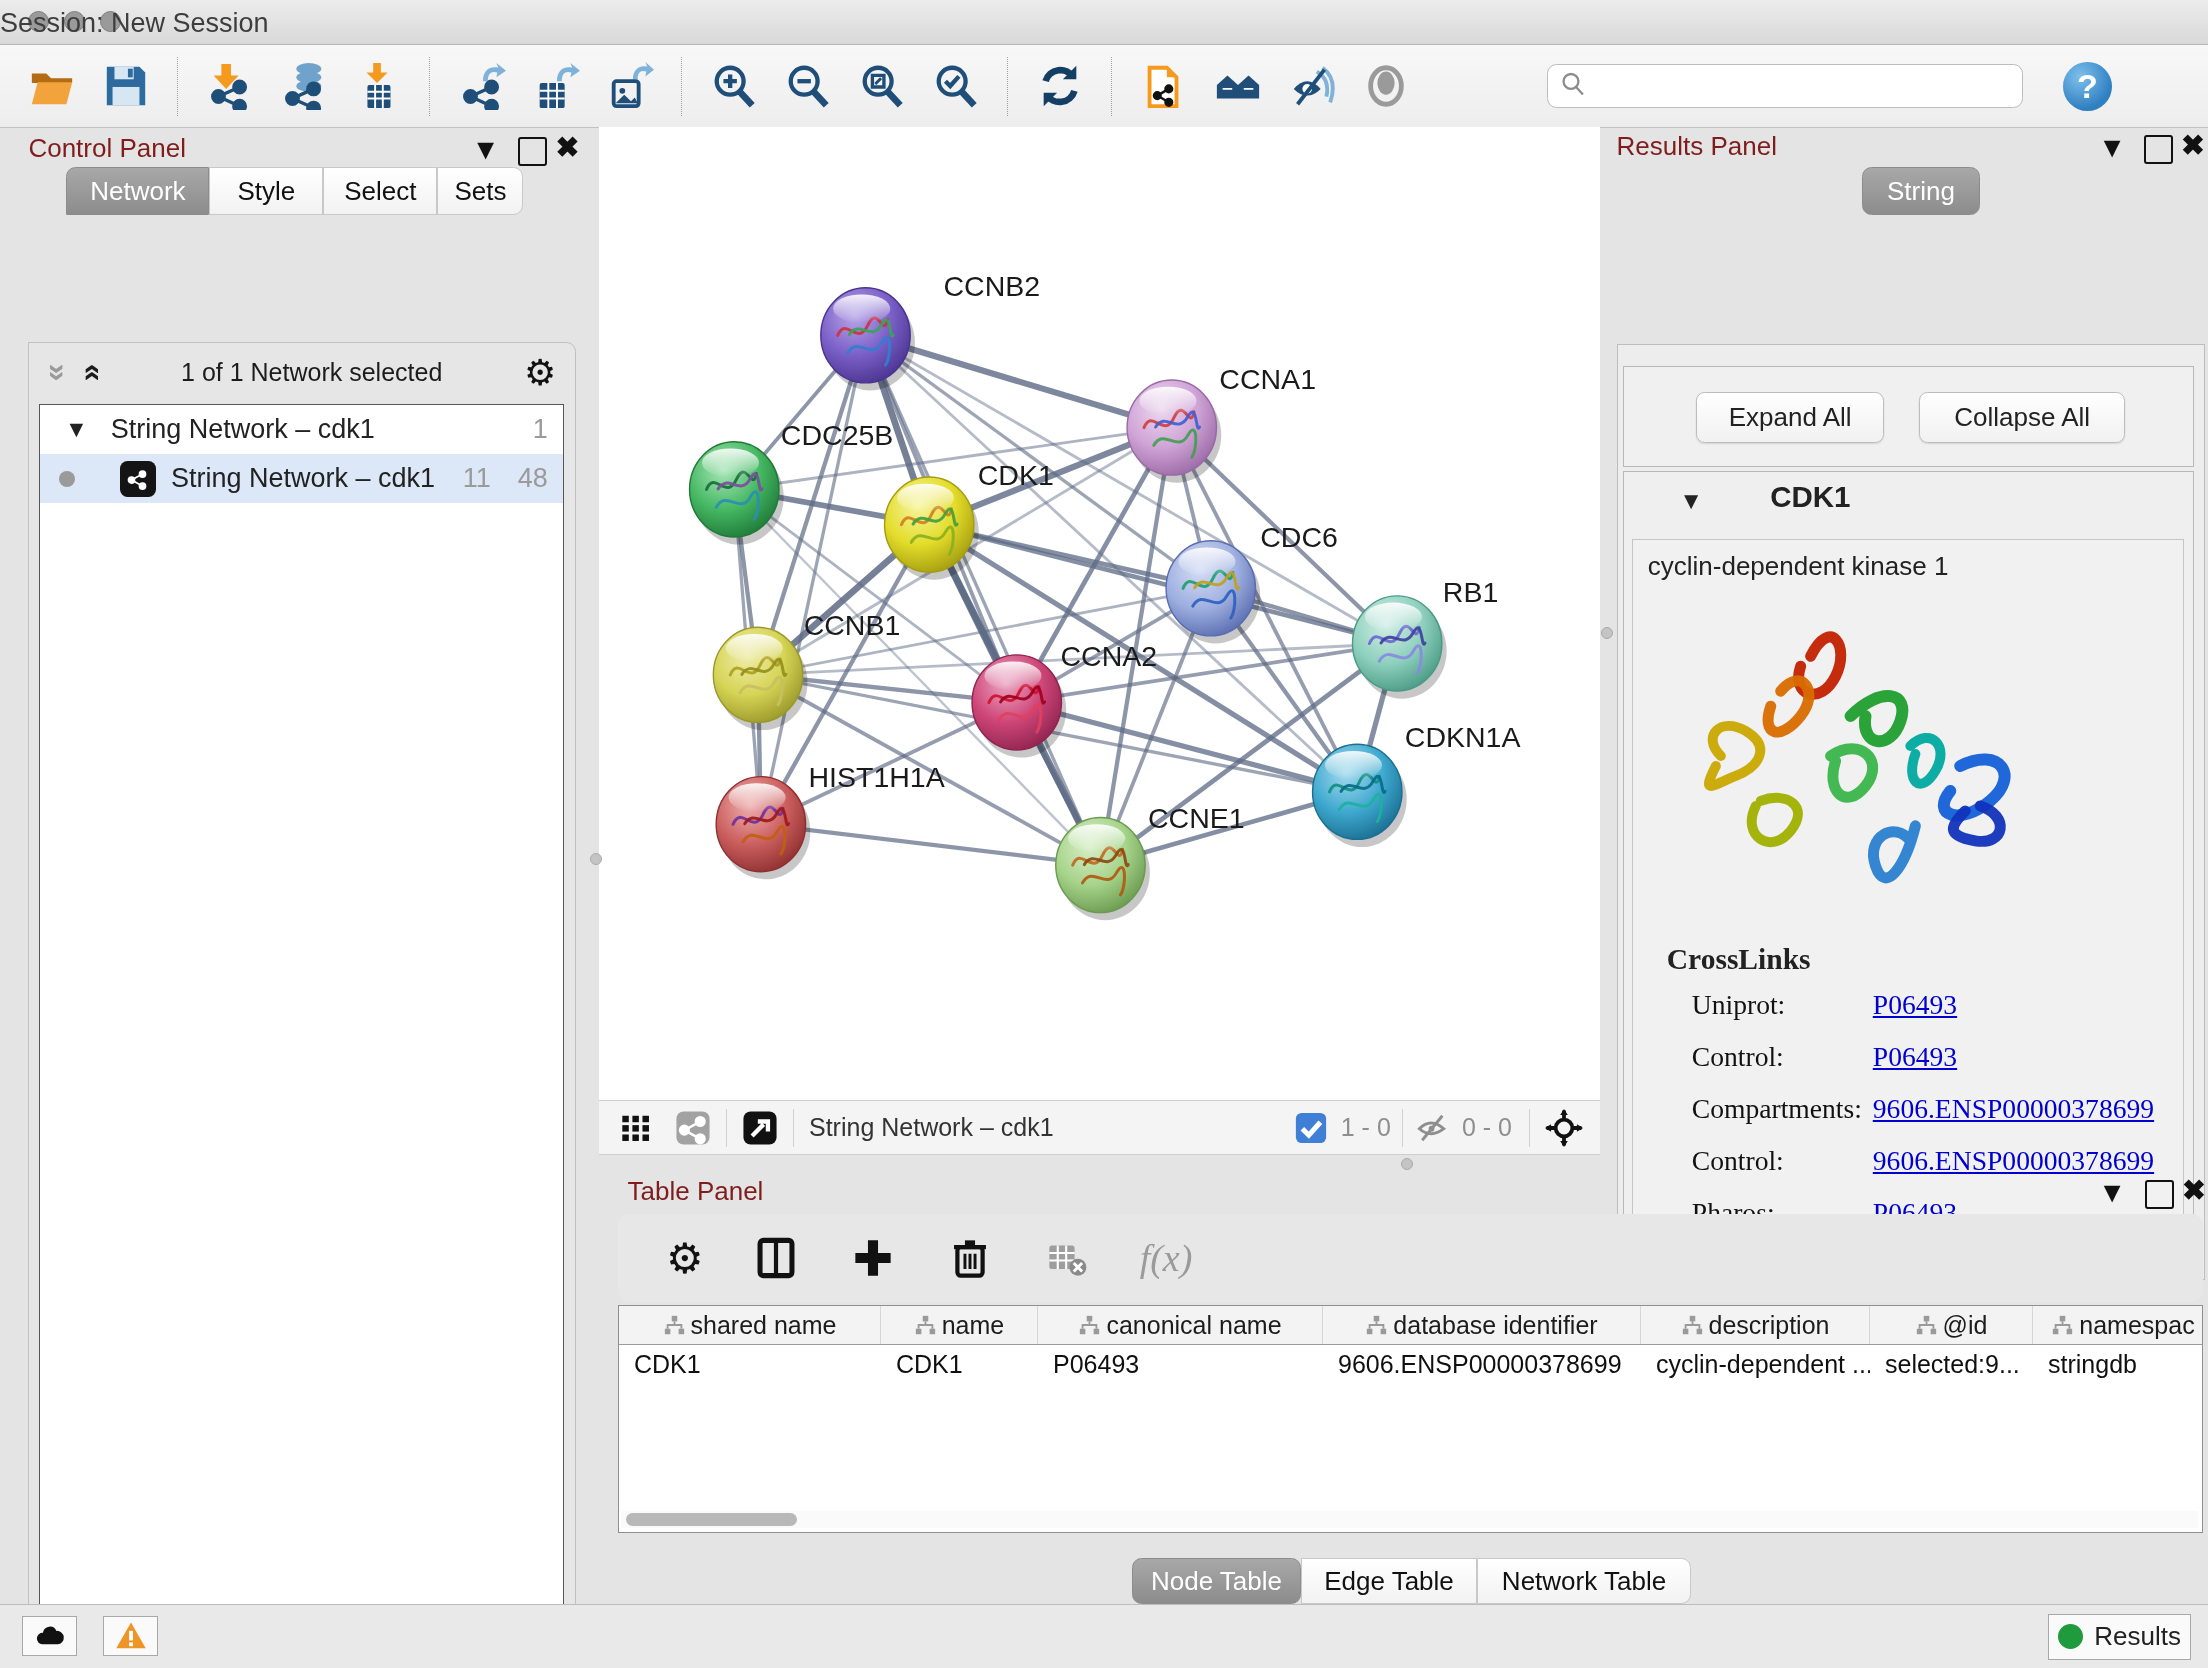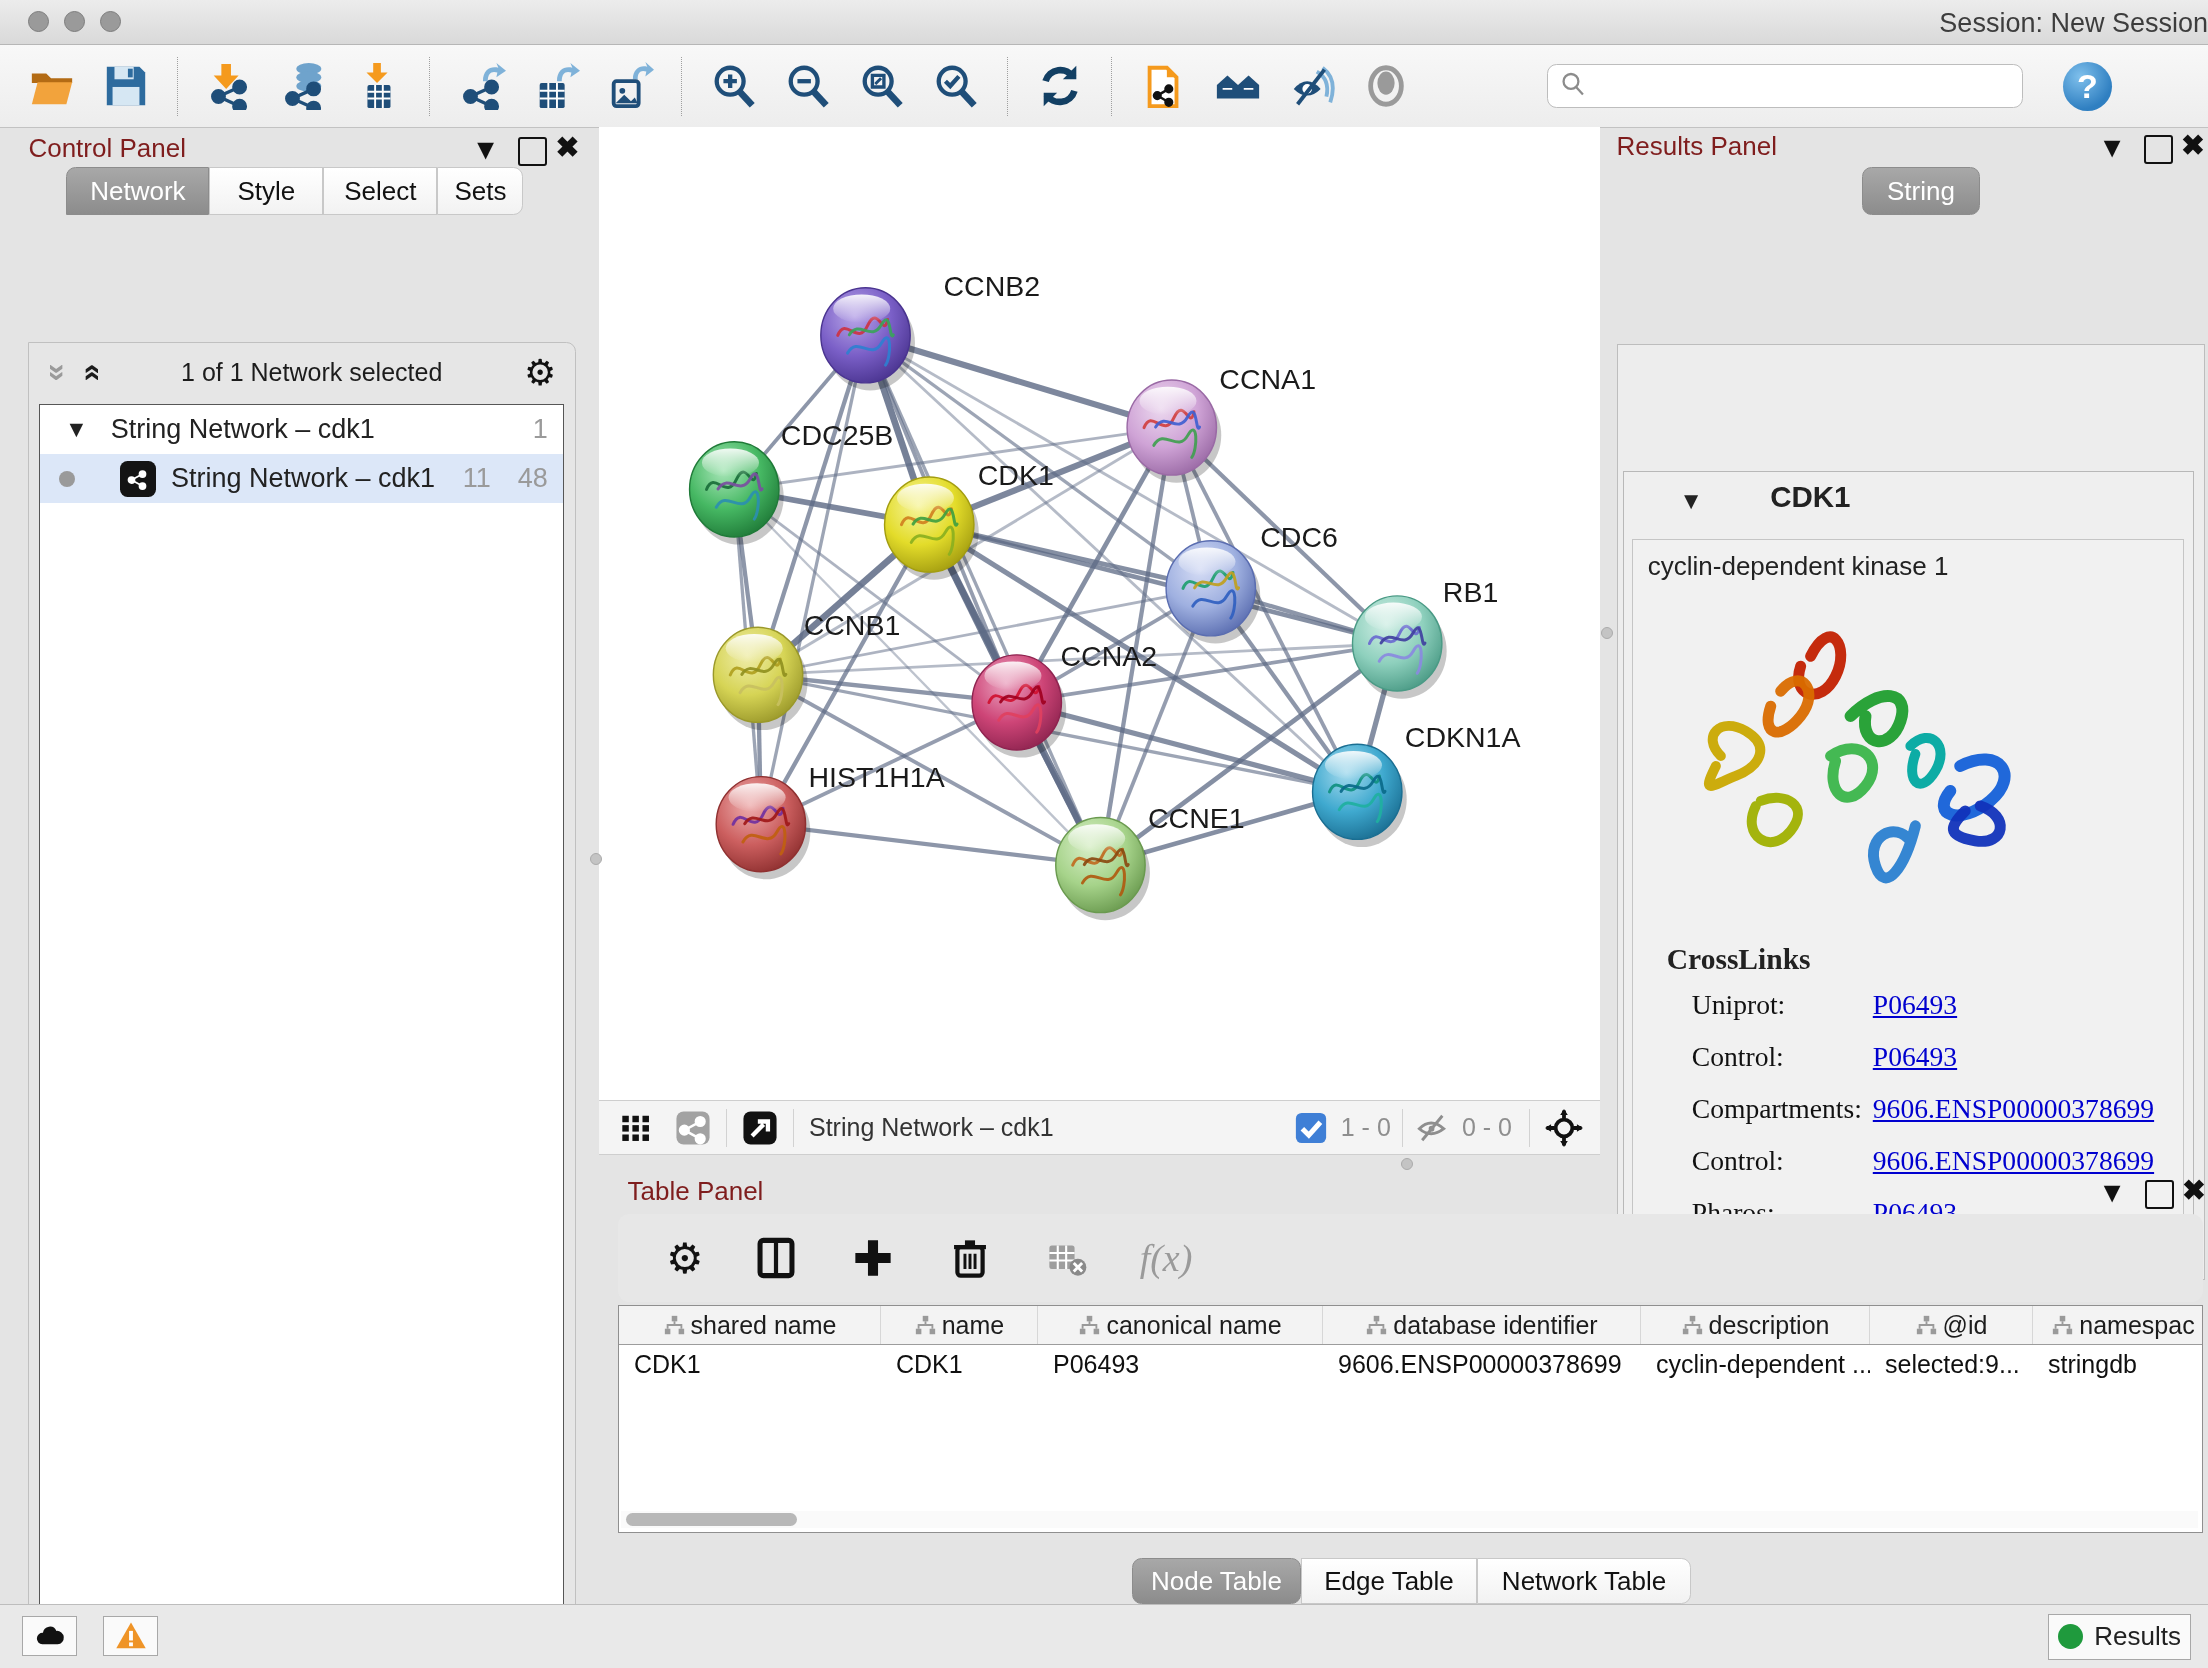--- a/index.html
+++ b/index.html
@@ -7,21 +7,21 @@
     width:2208px;height:1668px;position:relative;overflow:hidden;
     background:#e4e4e4;font-family:"Liberation Sans",sans-serif;color:#222;
     -webkit-font-smoothing:antialiased;
   }
   .abs{position:absolute;}
   
   .titlebar{left:0;top:0;width:2208px;height:44px;
     background:linear-gradient(#ececec,#d9d9d9);border-bottom:1px solid #b6b6b6;}
   .traffic{position:absolute;top:11.4px;width:21px;height:21px;border-radius:50%;
     background:#9a9a9a;border:1px solid #7d7d7d;box-sizing:border-box;}
-  .win-title{position:absolute;top:7.6px;left:0;width:100%;text-align:right;
+  .win-title{position:absolute;top:7.6px;left:0;width:100%;text-align:left;
     font-size:27px;color:#3d3d3d;}
   
   .toolbar{left:0;top:45px;width:2208px;height:82px;
     background:linear-gradient(#f8f8f8,#ededed);border-bottom:1px solid #c2c2c2;
     display:flex;align-items:center;}
   .tb-group{display:flex;align-items:center;gap:25px;padding:0 27px;}
   .tb-sep{width:0;height:59px;border-left:1.9px dotted #9f9f9f;}
   .tb-icon{width:49px;height:49px;display:flex;align-items:center;justify-content:center;cursor:default;}
   .tb-icon svg{width:48px;height:48px;}
   .searchbox{margin-left:110px;width:476px;height:44px;background:#fff;border:1.9px solid #bdbdbd;
@@ -638,20 +638,24 @@
     </span>
 </div>
 
 <div class="abs" style="left:1607px;top:127px;width:601px;height:1029px;">
   <span class="ptitle abs" style="left:9.5px;top:3.8px;">Results Panel</span>
   <span class="pctrl" style="left:491px;top:5.7px;">▼</span>
   <span class="pctrl box" style="left:537px;top:7.6px;"></span>
   <span class="pctrl" style="left:574px;top:3.8px;font-weight:bold;">✖</span>
   <div class="tab sel abs" style="left:255px;top:40px;width:118px;">String</div>
   <div class="abs res-outer" style="left:9.5px;">
+    <div class="res-btnbox">
+      <div class="btn" style="left:72px;top:25px;width:186px;">Expand All</div>
+      <div class="btn" style="left:295px;top:25px;width:204px;">Collapse All</div>
+    </div>
     <div class="res-section">
       <span style="position:absolute;left:55px;top:15px;font-size:24px;">▼</span>
       <span style="position:absolute;left:146px;top:7.6px;font-size:29.5px;font-weight:bold;">CDK1</span>
       <div class="res-inner">
         <div style="position:absolute;left:15px;top:11.4px;font-size:26px;">cyclin-dependent kinase 1</div>
         <svg id="protein-svg" style="position:absolute;left:28.5px;top:55px;" width="399" height="342" viewBox="0 0 400 340">
             <path d="M150,60 C170,20 190,50 175,80 C160,110 130,100 140,70" fill="none" stroke="#c22000" stroke-width="11" stroke-linecap="round" opacity="0.95"></path>
             <path d="M120,95 C140,70 160,95 140,120 S100,140 110,110" fill="none" stroke="#d96b00" stroke-width="11" stroke-linecap="round" opacity="0.95"></path>
             <path d="M60,160 C40,140 60,120 85,135 S100,170 75,180 S40,200 55,170" fill="none" stroke="#c9a800" stroke-width="10" stroke-linecap="round" opacity="0.95"></path>
             <path d="M95,210 C80,240 110,260 130,235 S125,195 100,205" fill="none" stroke="#9fb000" stroke-width="10" stroke-linecap="round" opacity="0.95"></path>

